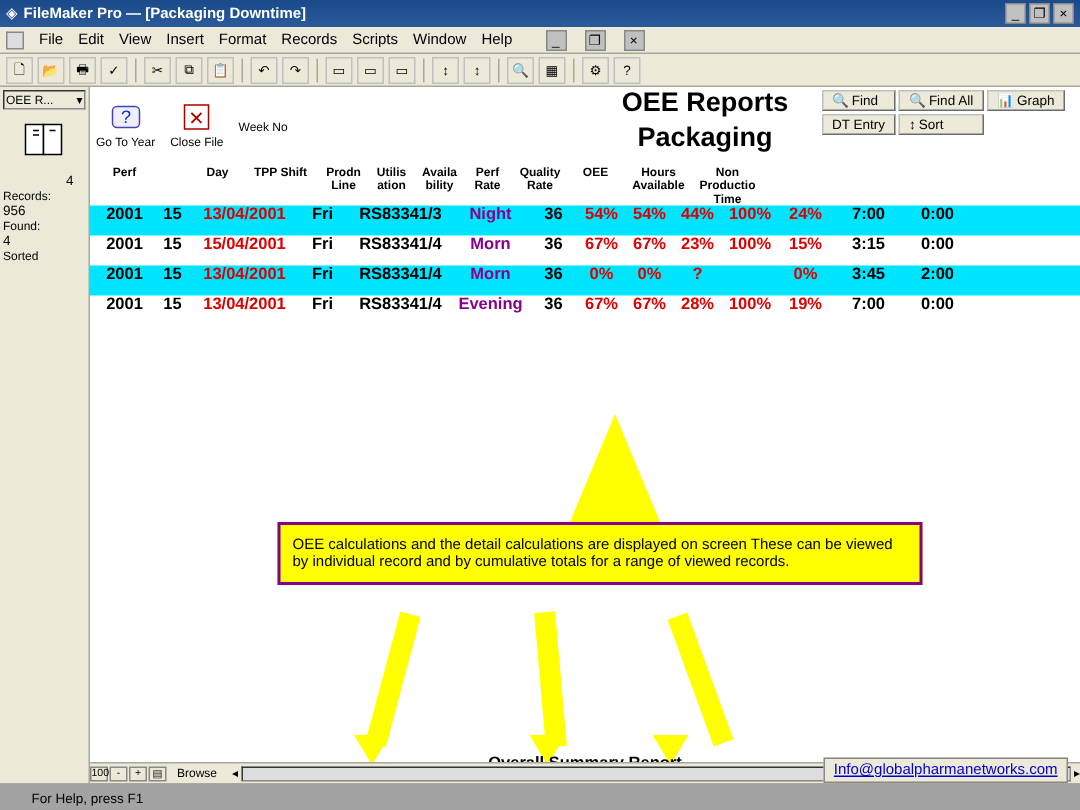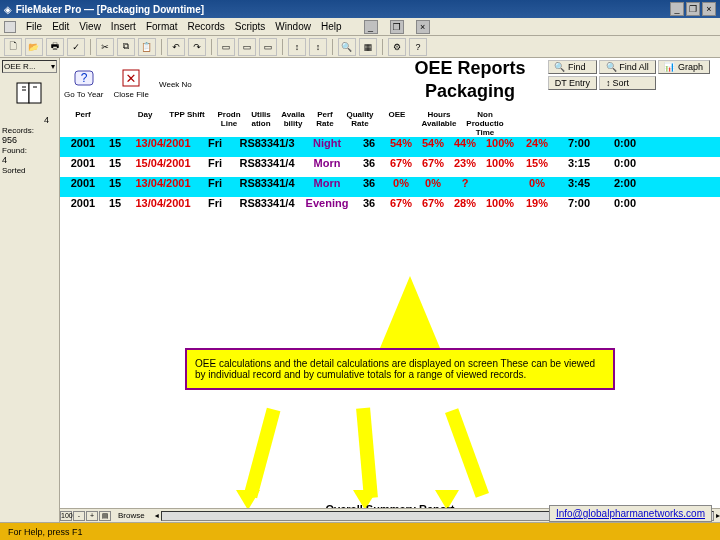--- a/index.html
+++ b/index.html
@@ -37,21 +37,21 @@
 .ya1{left:195px;top:350px;height:90px;transform:rotate(15deg)}
 .ya2{left:300px;top:350px;height:90px;transform:rotate(-5deg)}
 .ya3{left:400px;top:350px;height:90px;transform:rotate(-20deg)}
 .yahead{position:absolute;width:0;height:0;border-left:12px solid transparent;border-right:12px solid transparent;border-top:20px solid #ff0}
 .yh1{left:176px;top:432px}.yh2{left:293px;top:432px}.yh3{left:375px;top:432px}
 .summ-title{position:absolute;left:0;right:0;top:445px;text-align:center;font-size:11px;font-weight:bold}
 .summ-hdr{position:absolute;left:0;top:0;display:flex;font-size:8px;font-weight:bold}
 .summ-hdr>div,.summ-row>div{text-align:center}
 .summ-block{position:absolute;left:40px;right:0;top:460px}
 .s1{width:70px}.s2{width:75px}.s3{width:70px}.s4{width:70px}.s5{width:60px}.s6{width:70px}.s7{width:60px}.s8{width:65px}.s9{width:55px}
-.statusbar{position:absolute;left:0;right:0;bottom:0;height:18px;background:#eab308;border-top:1px solid #aca899;font-size:9px;display:flex;align-items:center;padding:0 8px}
+.statusbar{position:absolute;left:0;right:0;bottom:0;height:18px;background:#a3a3a3;border-top:1px solid #aca899;font-size:9px;display:flex;align-items:center;padding:0 21px}
 .email{position:absolute;right:8px;bottom:18px;background:#ece9d8;border:1px solid #888;padding:2px 6px;font-size:10px;color:#00c;text-decoration:underline}
 .bottomscroll{position:absolute;left:60px;right:0;bottom:18px;height:14px;background:#ece9d8;border-top:1px solid #aca899;display:flex;align-items:center;font-size:8px}
 .sbicon{width:12px;height:10px;border:1px solid #888;margin-right:1px;font-size:7px;text-align:center}
 </style>
 </head>
 <body>
 
 <div class="titlebar">
   <span>◈</span>
   <span style="margin-left:4px;font-weight:bold">FileMaker Pro — [Packaging Downtime]</span>

